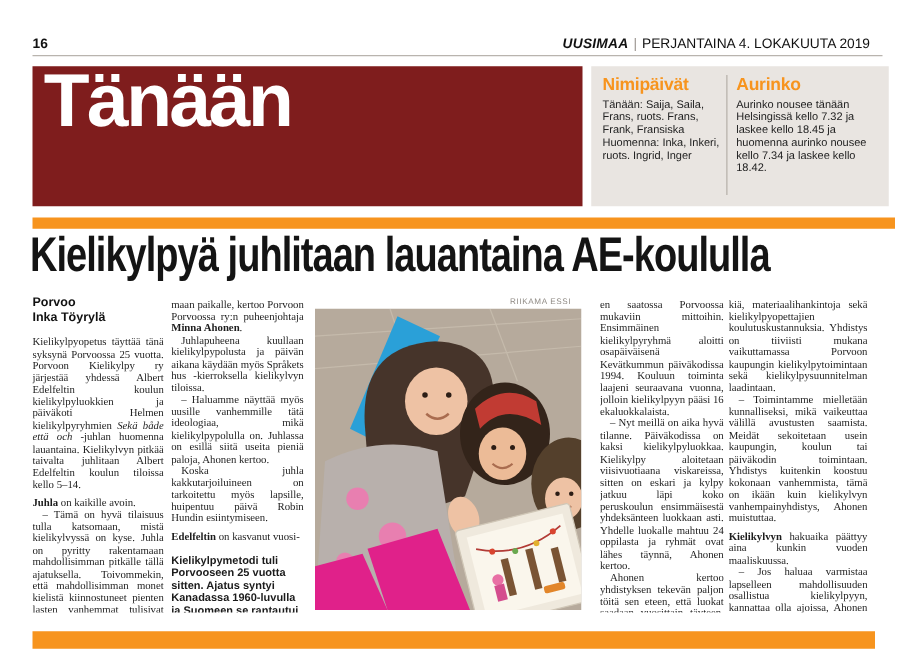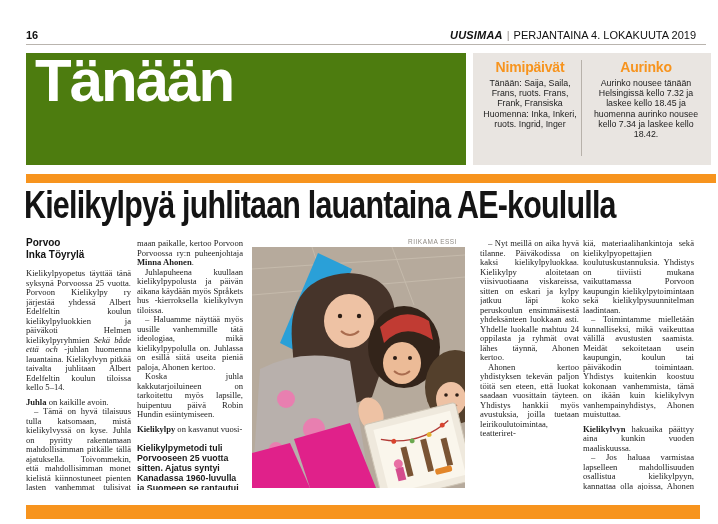--- a/index.html
+++ b/index.html
@@ -7,28 +7,28 @@
         font-family:"Liberation Sans",sans-serif;color:#1c1c1c;}
 
   
   .pagenum{position:absolute;left:26px;top:29px;font-size:11px;font-weight:bold;color:#111;}
   .masthead{position:absolute;right:22px;top:29px;font-size:11px;color:#111;white-space:nowrap;}
   .masthead .mh-title{font-weight:bold;letter-spacing:.2px;font-style:italic;}
   .masthead .mh-sep{color:#9a948e;padding:0 4px;font-weight:normal;}
   .hdr-rule{position:absolute;left:26px;right:12px;top:44px;height:1px;background:#b9b4ae;}
 
   
-  .banner{position:absolute;left:26px;top:53px;width:440px;height:112px;background:#4d7c0f;}
+  .banner{position:absolute;left:26px;top:53px;width:440px;height:112px;background:#7f1d1d;}
   .banner-title{position:absolute;left:9px;top:-2px;color:#fff;font-weight:bold;
                 font-size:60px;line-height:60px;letter-spacing:-2px;}
   .tips{position:absolute;left:13px;top:74px;color:#fff;font-weight:bold;font-size:10px;line-height:11.5px;}
   .tips .sq{font-size:8px;vertical-align:1px;margin-right:4px;}
 
   
-  .infobox{position:absolute;left:473px;top:53px;width:238px;height:112px;background:#e9e5e1;text-align:center;}
+  .infobox{position:absolute;left:473px;top:53px;width:238px;height:112px;background:#e9e5e1;}
   .ib-col{position:absolute;top:6px;}
   .ib-col.nd{left:9px;width:96px;}
   .ib-col.sun{left:116px;width:114px;}
   .ib-divider{position:absolute;left:108px;top:7px;bottom:9px;width:1px;background:#b7b1aa;}
   .ib-title{color:#f7941e;font-weight:bold;font-size:14px;line-height:16px;margin-bottom:3px;letter-spacing:-.2px;}
   .ib-text{font-size:8.8px;line-height:10.2px;color:#222;}
   .ib-text + .ib-text{margin-top:0px;}
 
   .bar-top{position:absolute;left:26px;top:174px;width:690px;height:9px;background:#f7941e;}
   .bar-bottom{position:absolute;left:26px;top:505px;width:674px;height:14px;background:#f7941e;}
@@ -102,21 +102,21 @@
     <p class="para"><span class="b">Juhla</span><span> on kaikille avoin.</span></p>
     <p class="para ind">– Tämä on hyvä tilaisuus tulla katsomaan, mistä kielikylvyssä on kyse. Juhla on pyritty rakentamaan mahdollisimman pitkälle tällä ajatuksella. Toivommekin, että mahdollisimman monet kielistä kiinnostuneet pienten lasten vanhemmat tulisivat katso-</p>
   </div>
 
   <div class="bcol c2">
     <p class="para"><span>maan paikalle, kertoo Porvoon Porvoossa ry:n puheenjohtaja </span><span class="b">Minna Ahonen</span><span>.</span></p>
     <p class="para ind">Juhlapuheena kuullaan kielikylpypolusta ja päivän aikana käydään myös Språkets hus -kierroksella kielikylvyn tiloissa.</p>
     <p class="para ind">– Haluamme näyttää myös uusille vanhemmille tätä ideologiaa, mikä kielikylpypolulla on. Juhlassa on esillä siitä useita pieniä paloja, Ahonen kertoo.</p>
     <p class="para ind">Koska juhla kakkutarjoiluineen on tarkoitettu myös lapsille, huipentuu päivä Robin Hundin esiintymiseen.</p>
     <div class="pgap"></div>
-    <p class="para"><span class="b">Kielikylpy</span><span> on kasvanut vuosi-</span></p>
+    <p class="para"><span class="b">Edelfeltin</span><span> on kasvanut vuosi-</span></p>
     <div class="factbox">Kielikylpymetodi tuli Porvooseen 25 vuotta sitten. Ajatus syntyi Kanadassa 1960-luvulla ja Suomeen se rantautui 1987.</div>
   </div>
 
   <div class="credit">RIIKAMA ESSI</div>
   <div class="photo">
     <svg width="213" height="241" viewBox="0 0 213 241">
       <rect width="213" height="241" fill="#b6aa9c"></rect>
       <g stroke="#cfc5b6" stroke-width="1" opacity="0.6" fill="none">
         <path d="M0 22 L213 8"></path>
           <path d="M0 48 L213 30"></path>
@@ -164,20 +164,21 @@
         <rect x="171" y="194" width="6" height="33" fill="#7a5434"></rect>
         <rect x="191" y="198" width="6" height="28" fill="#7a5434"></rect>
         <circle cx="144" cy="212" r="4.5" fill="#e86fa4"></circle>
         <rect x="140" y="216" width="8" height="13" fill="#d44d8e"></rect>
         <rect x="178" y="226" width="17" height="6" rx="2" fill="#e2862a"></rect>
       </g>
     </svg>
   </div>
 
   <div class="bcol c3">
+    <p class="para">en saatossa Porvoossa mukaviin mittoihin. Ensimmäinen kielikylpyryhmä aloitti osapäiväisenä Kevätkummun päiväkodissa 1994. Kouluun toiminta laajeni seuraavana vuonna, jolloin kielikylpyyn pääsi 16 ekaluokkalaista.</p>
     <p class="para ind">– Nyt meillä on aika hyvä tilanne. Päiväkodissa on kaksi kielikylpyluokkaa. Kielikylpy aloitetaan viisivuotiaana viskareissa, sitten on eskari ja kylpy jatkuu läpi koko peruskoulun ensimmäisestä yhdeksänteen luokkaan asti. Yhdelle luokalle mahtuu 24 oppilasta ja ryhmät ovat lähes täynnä, Ahonen kertoo.</p>
     <p class="para ind">Ahonen kertoo yhdistyksen tekevän paljon töitä sen eteen, että luokat saadaan vuosittain täyteen. Yhdistys hankkii myös avustuksia, joilla tuetaan leirikoulutoimintaa, teatteriret-</p>
   </div>
 
   <div class="bcol c4">
     <p class="para">kiä, materiaalihankintoja sekä kielikylpyopettajien koulutuskustannuksia. Yhdistys on tiiviisti mukana vaikuttamassa Porvoon kaupungin kielikylpytoimintaan sekä kielikylpysuunnitelman laadintaan.</p>
     <p class="para ind">– Toimintamme mielletään kunnalliseksi, mikä vaikeuttaa välillä avustusten saamista. Meidät sekoitetaan usein kaupungin, koulun tai päiväkodin toimintaan. Yhdistys kuitenkin koostuu kokonaan vanhemmista, tämä on ikään kuin kielikylvyn vanhempainyhdistys, Ahonen muistuttaa.</p>
     <div class="pgap"></div>
     <p class="para"><span class="b">Kielikylvyn</span><span> hakuaika päättyy aina kunkin vuoden maaliskuussa.</span></p>
     <p class="para ind">– Jos haluaa varmistaa lapselleen mahdollisuuden osallistua kielikylpyyn, kannattaa olla ajoissa, Ahonen sanoo.</p>

